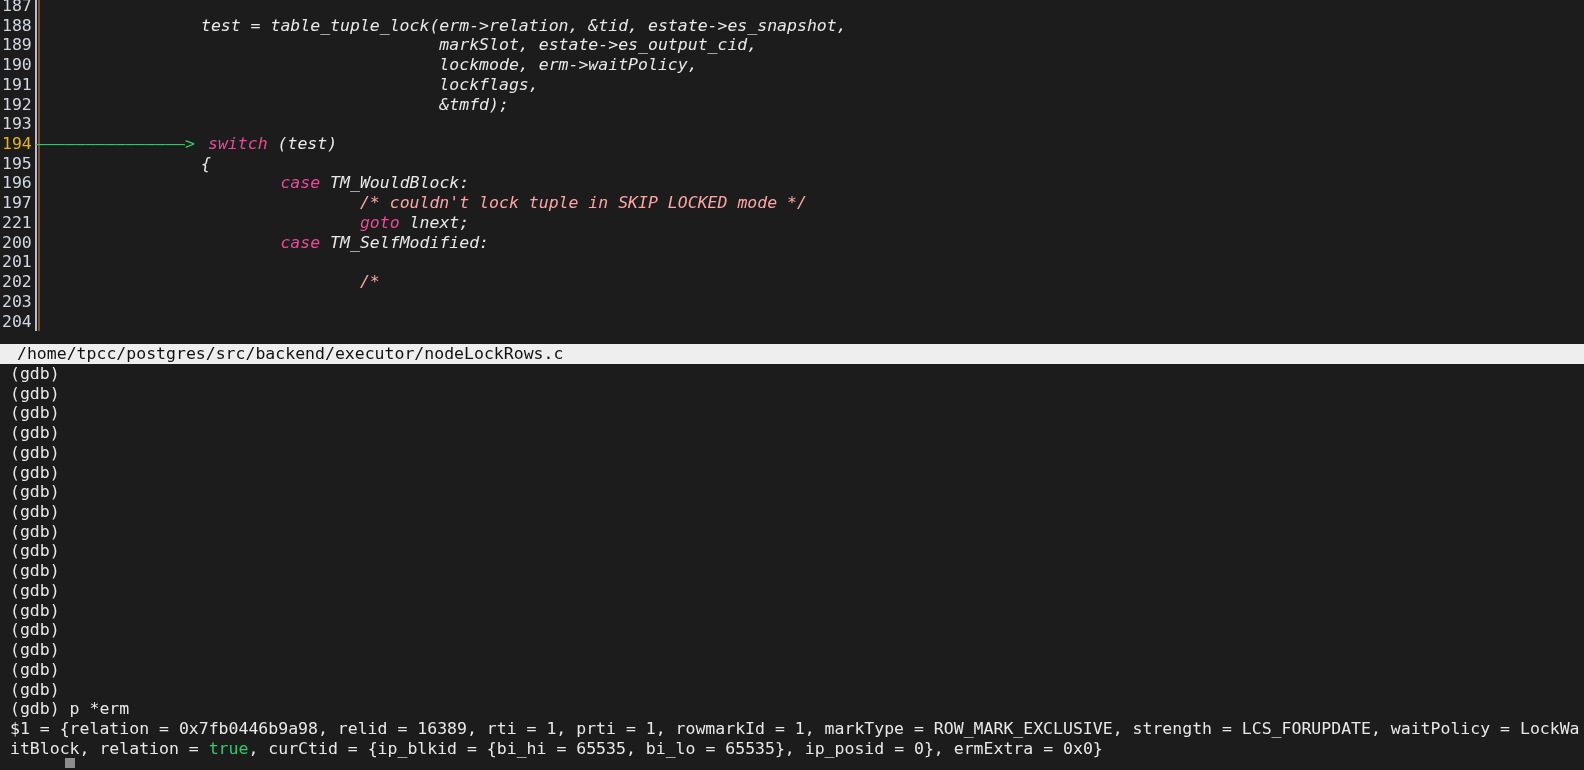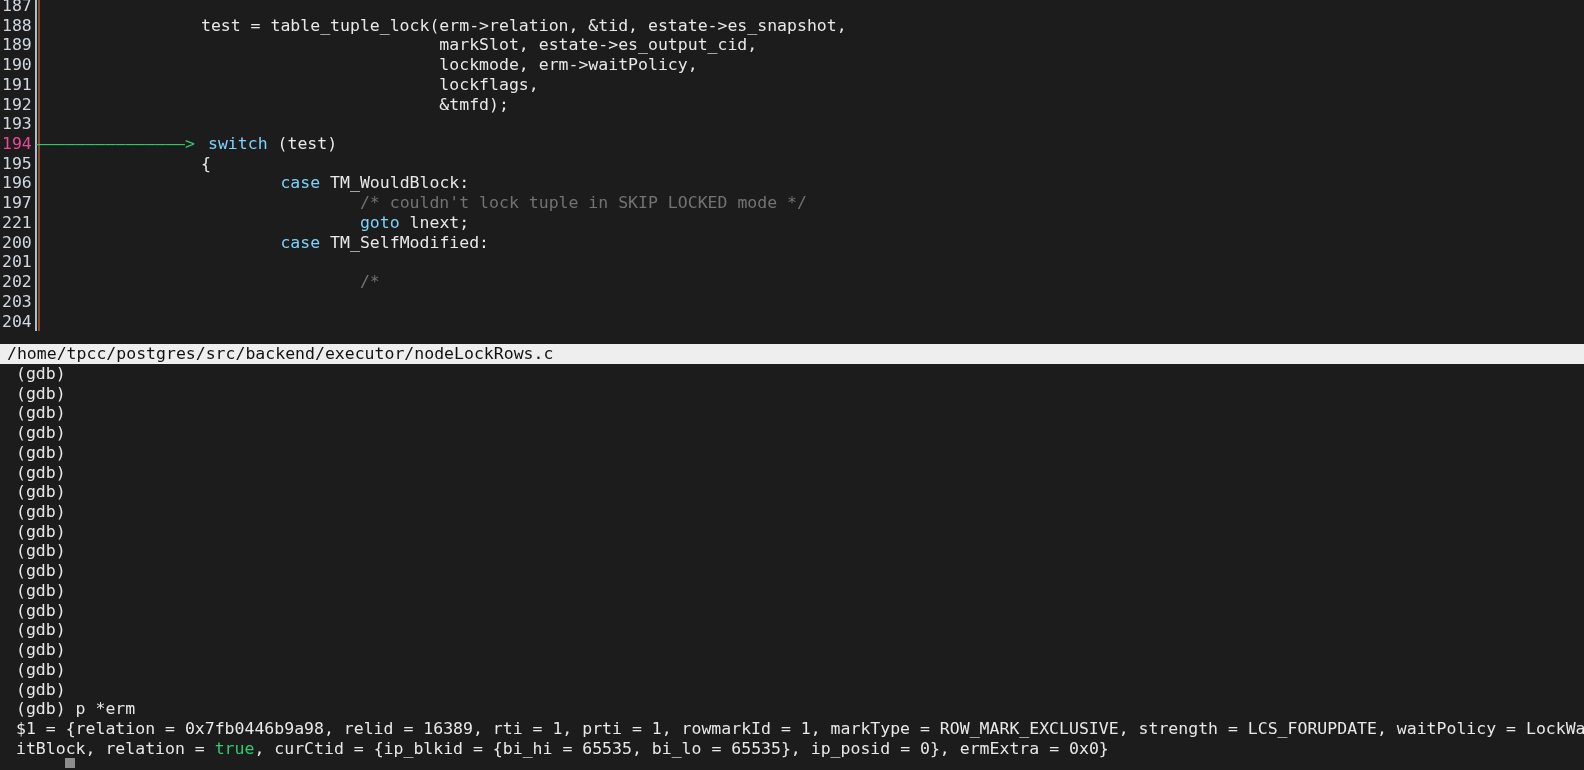--- a/index.html
+++ b/index.html
@@ -44,21 +44,21 @@
     position: absolute;
     left: 0;
     top: 0;
     width: 32px;
     text-align: left;
     color: #cfd8e3;
     padding-left: 2px;
     box-sizing: border-box;
   }
   .lineno.cur {
-    color: #ec4899;
+    color: #eab308;
   }
   .sep {
     position: absolute;
     left: 35px;
     top: 0;
     width: 2px;
     height: 19.72px;
     background: #aebfd0;
   }
   .sep2 {
@@ -67,58 +67,59 @@
     top: 0;
     width: 2px;
     height: 19.72px;
     background: #8a4b22;
   }
   .code {
     position: absolute;
     left: 42px;
     top: 0;
     white-space: pre;
+    font-style: italic;
   }
   .arrow {
     position: absolute;
     left: 36px;
     top: 0;
     height: 19.72px;
     color: #2ecc71;
     white-space: pre;
   }
-  .kw  { color: #7dd3fc; }
-  .cmt { color: #737373; }
+  .kw  { color: #ec4899; }
+  .cmt { color: #fca5a5; }
   .pln { color: #e8e8e8; }
 
   
   .statusbar {
     position: absolute;
     left: 0;
     top: 344px;
     width: 1584px;
     height: 20px;
     background: #eeeeee;
     color: #111111;
     white-space: pre;
     line-height: 20px;
-    padding-left: 7px;
+    padding-left: 17px;
     box-sizing: border-box;
     overflow: hidden;
   }
 
   
   .gdb-pane {
     position: absolute;
     left: 0;
     top: 364px;
     width: 1584px;
     height: 406px;
     overflow: hidden;
-    padding-left: 16px;
+    padding-left: 10px;
     box-sizing: border-box;
   }
   .gdb-row {
     height: 19.72px;
     white-space: pre;
     color: #e8e8e8;
   }
   .val-true { color: #2ecc71; }
 
   .cursor {

